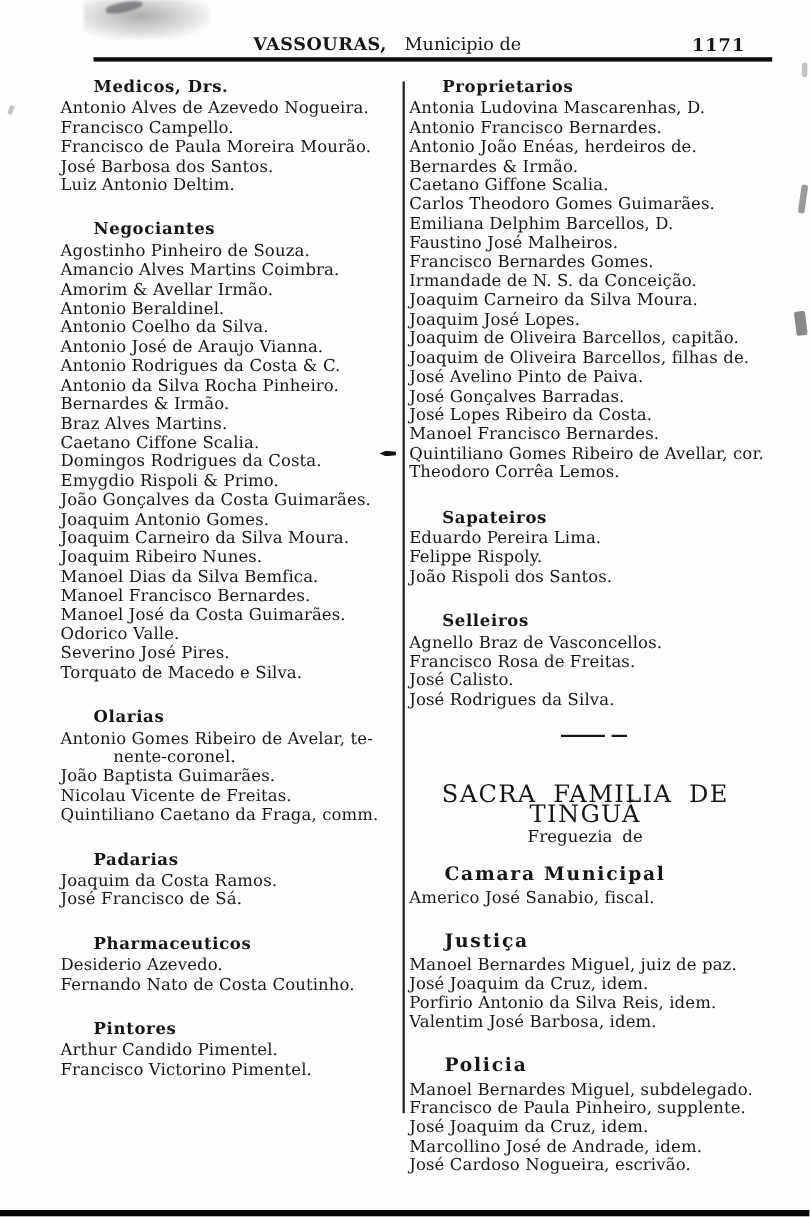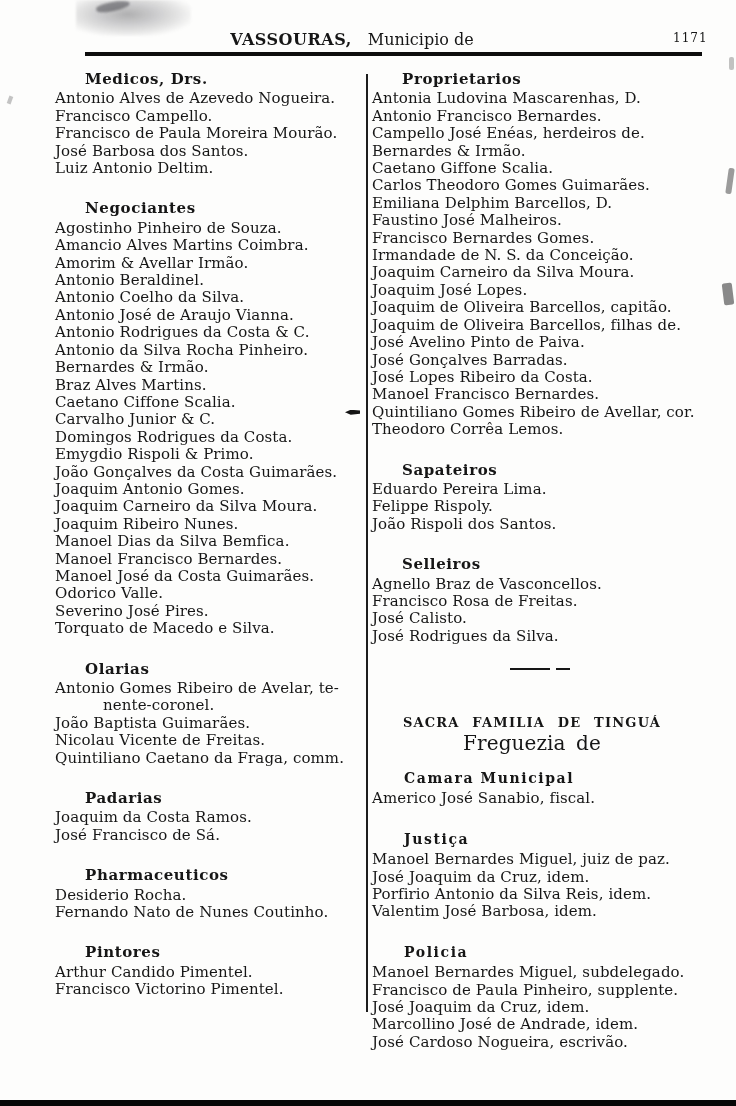--- a/index.html
+++ b/index.html
@@ -10,21 +10,21 @@
     color:#161616;
   }
   .running-head{
     position:absolute;top:30px;left:0;width:736px;text-align:center;
     font-size:16px;transform:translateX(-16px);white-space:nowrap;
   }
   .running-head .bold{font-weight:bold;letter-spacing:.5px;}
   .running-head .reg{margin-left:16px;}
   .page-number{
     position:absolute;top:31px;left:629px;
-    font-weight:normal;font-size:12px;letter-spacing:1px;margin-left:44px;
+    font-weight:bold;font-size:16px;letter-spacing:1px;
   }
   .header-rule{position:absolute;top:52px;left:85px;width:617px;height:4px;background:#0d0d0d;}
   .col-divider{position:absolute;left:366px;top:74px;width:2px;height:938px;background:#1d1d1d;}
 
   .col{position:absolute;top:71px;font-size:15px;line-height:17.4px;letter-spacing:.1px;}
   .col-left{left:55px;width:306px;}
   .col-right{left:372px;width:352px;}
 
   .section{margin-bottom:23px;}
   .heading{font-weight:bold;margin:0 0 2px 30px;letter-spacing:.6px;}
@@ -34,24 +34,24 @@
   .margin-mark{
     position:absolute;left:-27px;top:6px;width:15px;height:5px;background:#141414;
     clip-path:polygon(0 50%,38% 0,100% 18%,100% 82%,38% 100%);
   }
 
   .list-divider{margin:13px 0 0 138px;height:2px;white-space:nowrap;font-size:0;}
   .list-divider .bar-long{display:inline-block;width:40px;height:2px;background:#161616;vertical-align:top;}
   .list-divider .bar-short{display:inline-block;width:14px;height:2px;background:#161616;margin-left:6px;vertical-align:top;}
 
   .sacra{margin-top:44px;margin-bottom:18px;width:320px;text-align:center;}
-  .sacra-title{font-weight:bold;font-size:13px;letter-spacing:1.2px;word-spacing:7px;}
-  .sacra-sub{font-size:20px;margin-top:3px;word-spacing:4px;}
-
-  .section.large > .heading{font-size:14px;letter-spacing:1.6px;margin-left:32px;margin-bottom:3px;}
+  .sacra-title{font-weight:normal;font-size:22px;letter-spacing:1.2px;word-spacing:7px;}
+  .sacra-sub{font-size:15px;margin-top:3px;word-spacing:4px;}
+
+  .section.large > .heading{font-size:17px;letter-spacing:1.6px;margin-left:32px;margin-bottom:3px;}
 
   
   .smudge-topleft{
     position:absolute;left:76px;top:0;width:115px;height:36px;
     background:radial-gradient(ellipse at 45% 40%, rgba(80,80,85,.45), rgba(110,110,115,.18) 55%, transparent 78%);
     filter:blur(1px);
   }
   .smudge-stroke{
     position:absolute;left:96px;top:2px;width:34px;height:9px;background:rgba(60,60,65,.5);
     transform:rotate(-12deg);border-radius:40% 60% 50% 50%;filter:blur(1px);
@@ -95,21 +95,20 @@
       <div class="item">Amancio Alves Martins Coimbra.</div>
       <div class="item">Amorim &amp; Avellar Irmão.</div>
       <div class="item">Antonio Beraldinel.</div>
       <div class="item">Antonio Coelho da Silva.</div>
       <div class="item">Antonio José de Araujo Vianna.</div>
       <div class="item">Antonio Rodrigues da Costa &amp; C.</div>
       <div class="item">Antonio da Silva Rocha Pinheiro.</div>
       <div class="item">Bernardes &amp; Irmão.</div>
       <div class="item">Braz Alves Martins.</div>
       <div class="item">Caetano Ciffone Scalia.</div>
-      <div class="item">Carvalho Junior &amp; C.</div>
       <div class="item">Domingos Rodrigues da Costa.</div>
       <div class="item">Emygdio Rispoli &amp; Primo.</div>
       <div class="item">João Gonçalves da Costa Guimarães.</div>
       <div class="item">Joaquim Antonio Gomes.</div>
       <div class="item">Joaquim Carneiro da Silva Moura.</div>
       <div class="item">Joaquim Ribeiro Nunes.</div>
       <div class="item">Manoel Dias da Silva Bemfica.</div>
       <div class="item">Manoel Francisco Bernardes.</div>
       <div class="item">Manoel José da Costa Guimarães.</div>
       <div class="item">Odorico Valle.</div>
@@ -123,36 +122,36 @@
       <div class="item">Nicolau Vicente de Freitas.</div>
       <div class="item">Quintiliano Caetano da Fraga, comm.</div>
     </div>
     <div class="section">
       <div class="heading">Padarias</div>
       <div class="item">Joaquim da Costa Ramos.</div>
       <div class="item">José Francisco de Sá.</div>
     </div>
     <div class="section">
       <div class="heading">Pharmaceuticos</div>
-      <div class="item">Desiderio Rocha.</div>
-      <div class="item">Fernando Nato de Nunes Coutinho.</div>
+      <div class="item">Desiderio Azevedo.</div>
+      <div class="item">Fernando Nato de Costa Coutinho.</div>
     </div>
     <div class="section">
       <div class="heading">Pintores</div>
       <div class="item">Arthur Candido Pimentel.</div>
       <div class="item">Francisco Victorino Pimentel.</div>
     </div>
   </div>
 
 <div class="col col-right" id="right-col">
     <div class="section">
       <div class="heading">Proprietarios</div>
       <div class="item">Antonia Ludovina Mascarenhas, D.</div>
       <div class="item">Antonio Francisco Bernardes.</div>
-      <div class="item">Campello José Enéas, herdeiros de.</div>
+      <div class="item">Antonio João Enéas, herdeiros de.</div>
       <div class="item">Bernardes &amp; Irmão.</div>
       <div class="item">Caetano Giffone Scalia.</div>
       <div class="item">Carlos Theodoro Gomes Guimarães.</div>
       <div class="item">Emiliana Delphim Barcellos, D.</div>
       <div class="item">Faustino José Malheiros.</div>
       <div class="item">Francisco Bernardes Gomes.</div>
       <div class="item">Irmandade de N. S. da Conceição.</div>
       <div class="item">Joaquim Carneiro da Silva Moura.</div>
       <div class="item">Joaquim José Lopes.</div>
       <div class="item">Joaquim de Oliveira Barcellos, capitão.</div>

